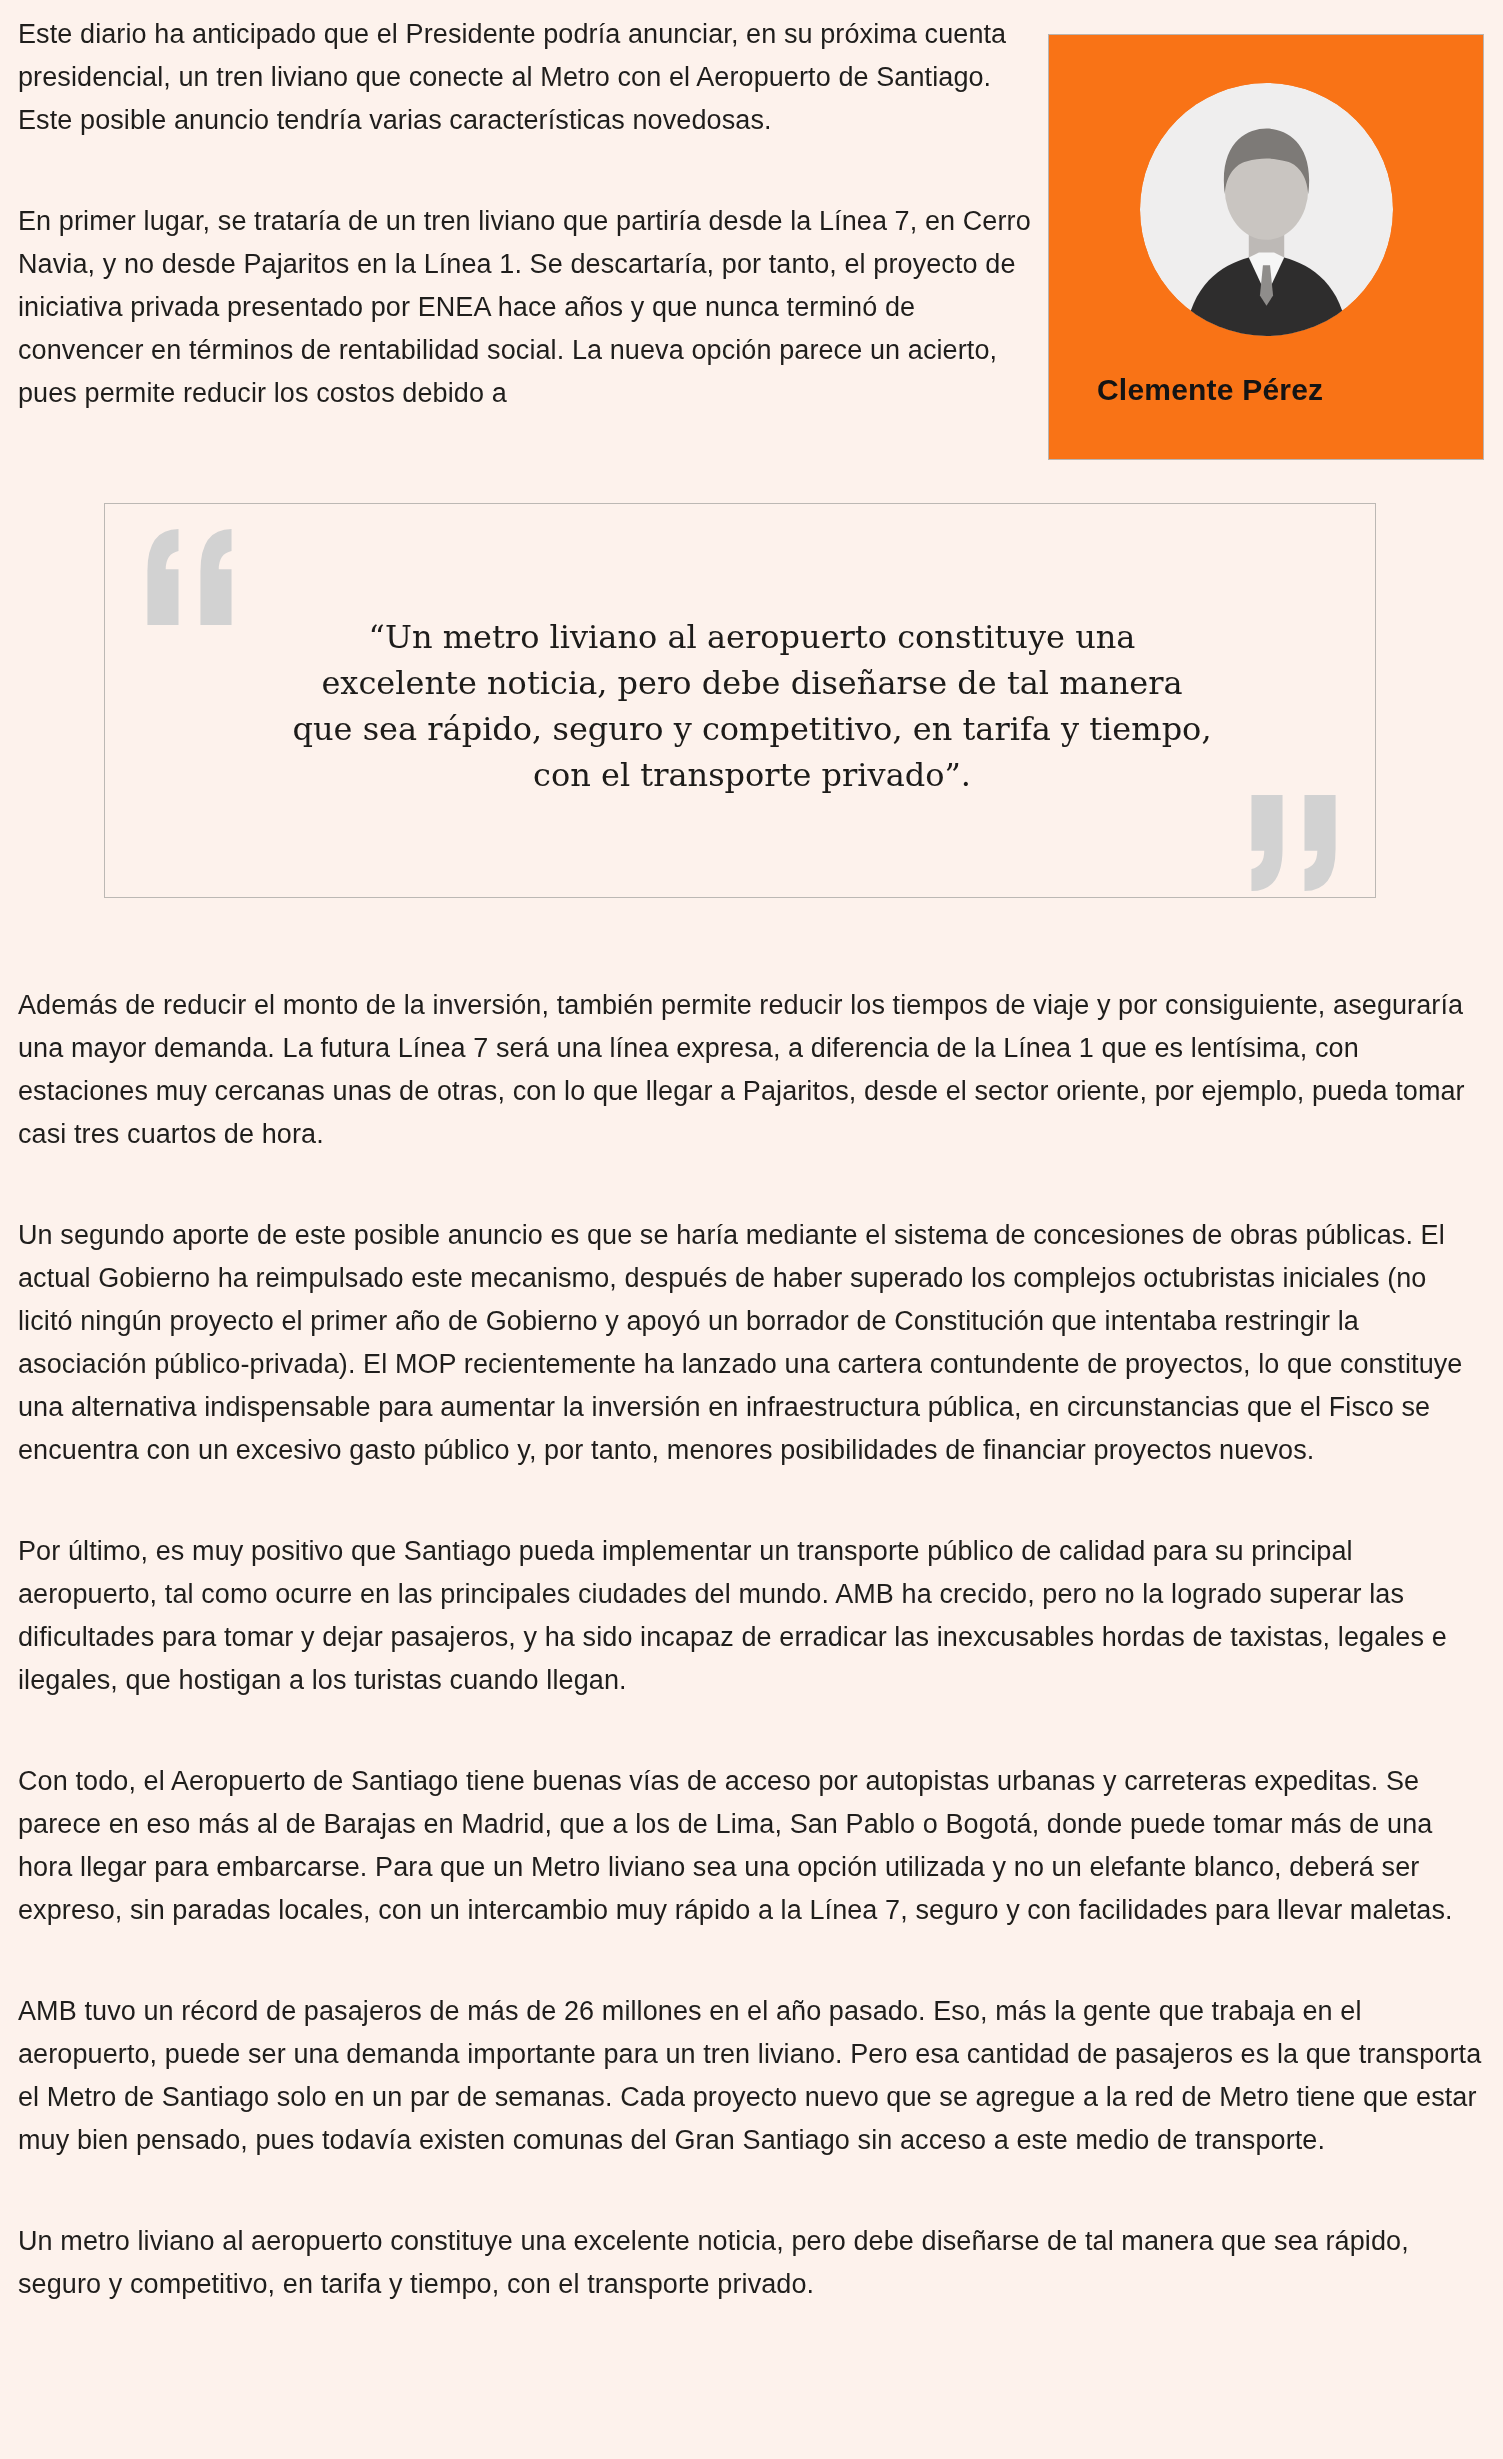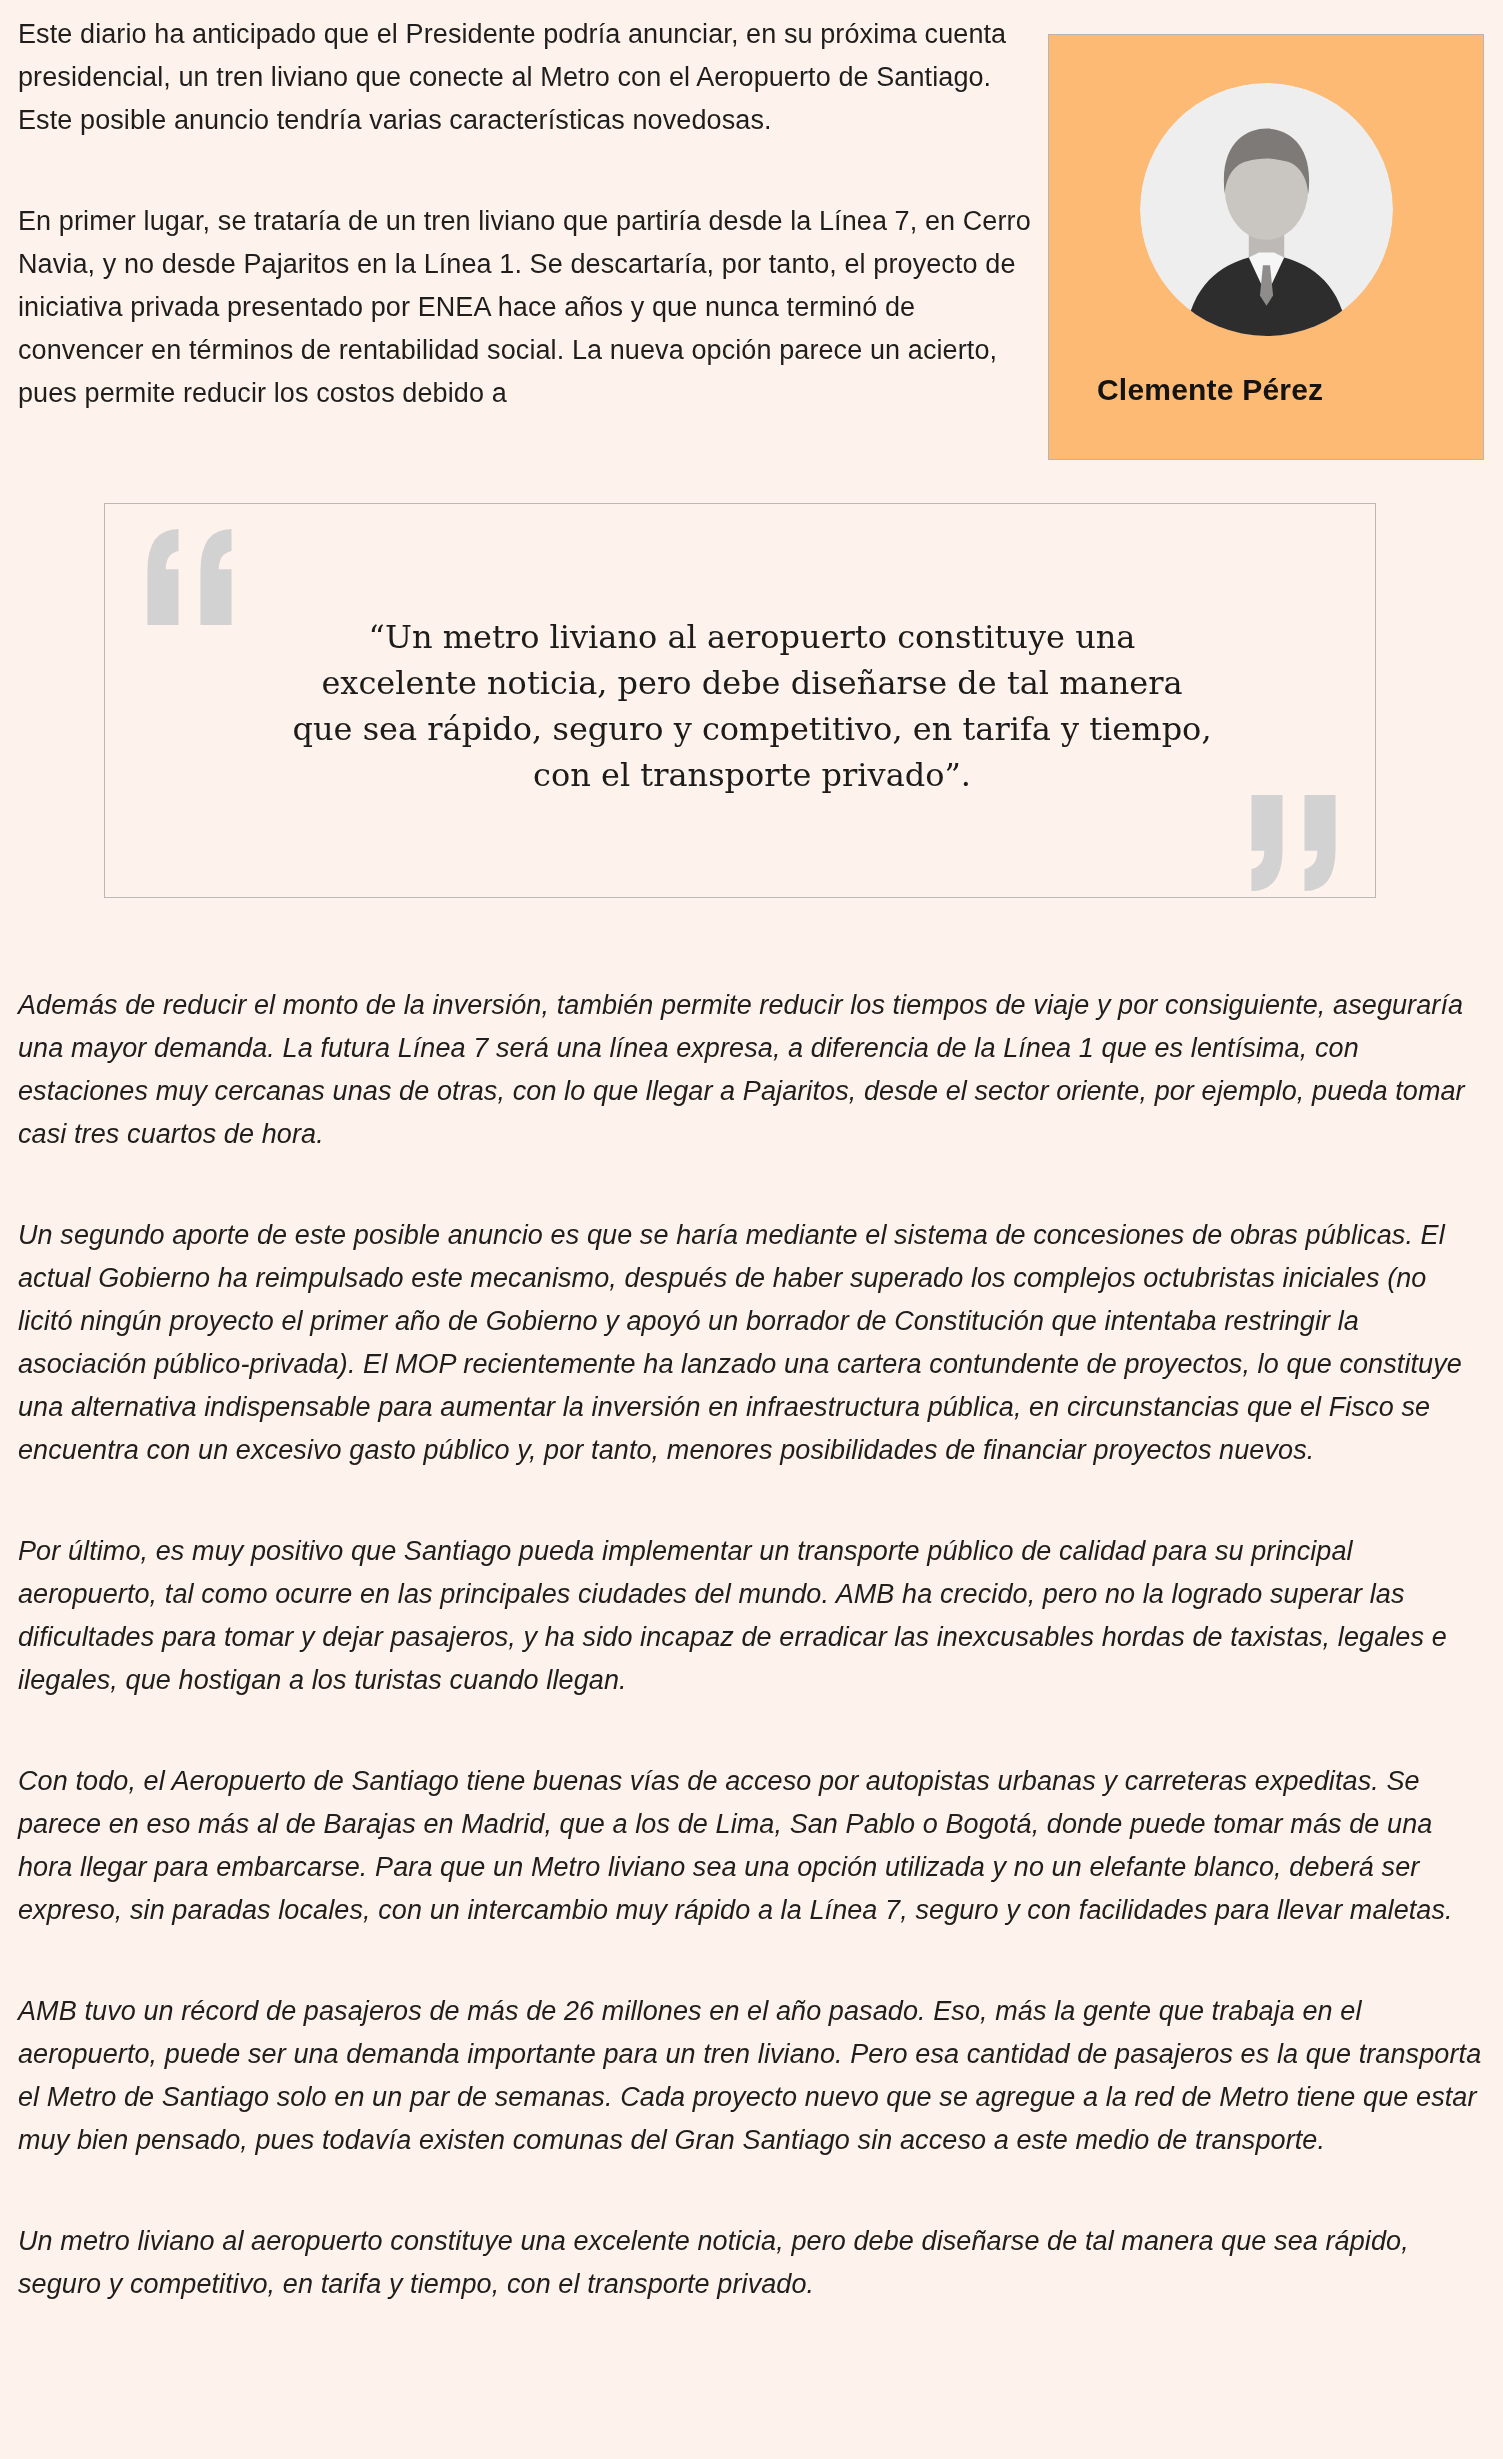--- a/index.html
+++ b/index.html
@@ -35,21 +35,21 @@
     line-height: 43px;
     letter-spacing: 0.1px;
   }
   .intro-col p:last-child { margin-bottom: 16px; }
 
   .author-card {
     box-sizing: border-box;
     width: 436px;
     height: 426px;
     margin-top: 21px;
-    background: #fdba74;
+    background: #f97316;
     border: 1.9px solid #b9b5b1;
   }
   .avatar-wrap {
     width: 253px;
     height: 253px;
     margin: 48px auto 0 auto;
   }
   .avatar-wrap svg { display: block; width: 253px; height: 253px; }
   .author-name {
     margin: 37px 0 0 48px;
@@ -84,21 +84,20 @@
     font-family: "DejaVu Serif", "Liberation Serif", serif;
     font-size: 32px;
     line-height: 46px;
     font-weight: 500;
     color: #1d1c1a;
   }
 
   
   .body-col {
     margin-top: 86px;
-    font-style: italic;
   }
   .body-col p:last-child { margin-bottom: 0; }
 </style>
 </head>
 <body>
 
 <div class="page">
 
   <div class="top-section">
     <div class="intro-col">

